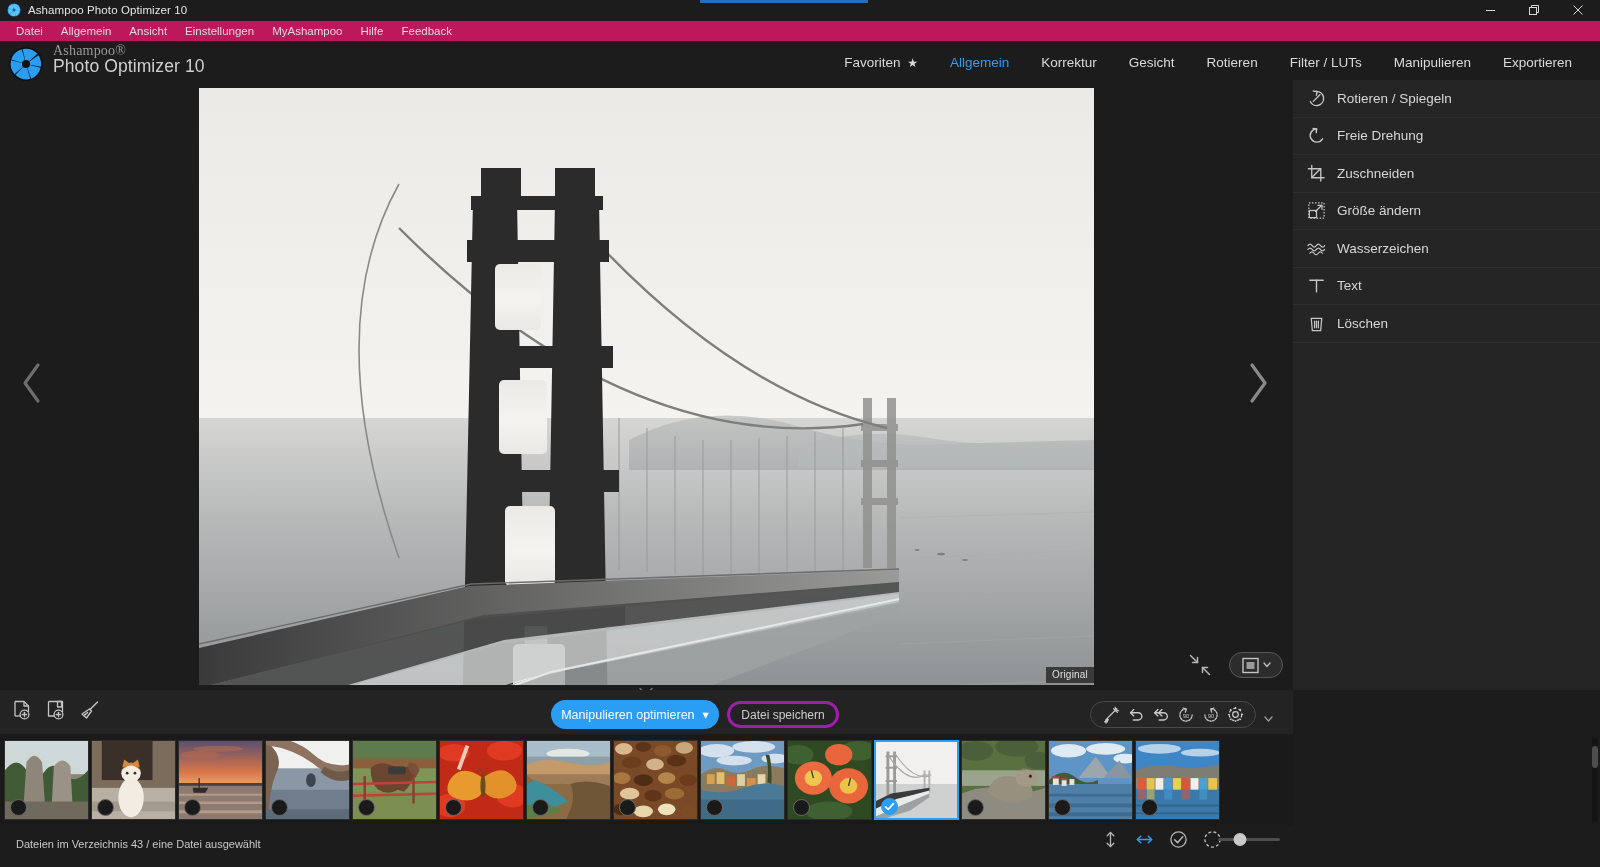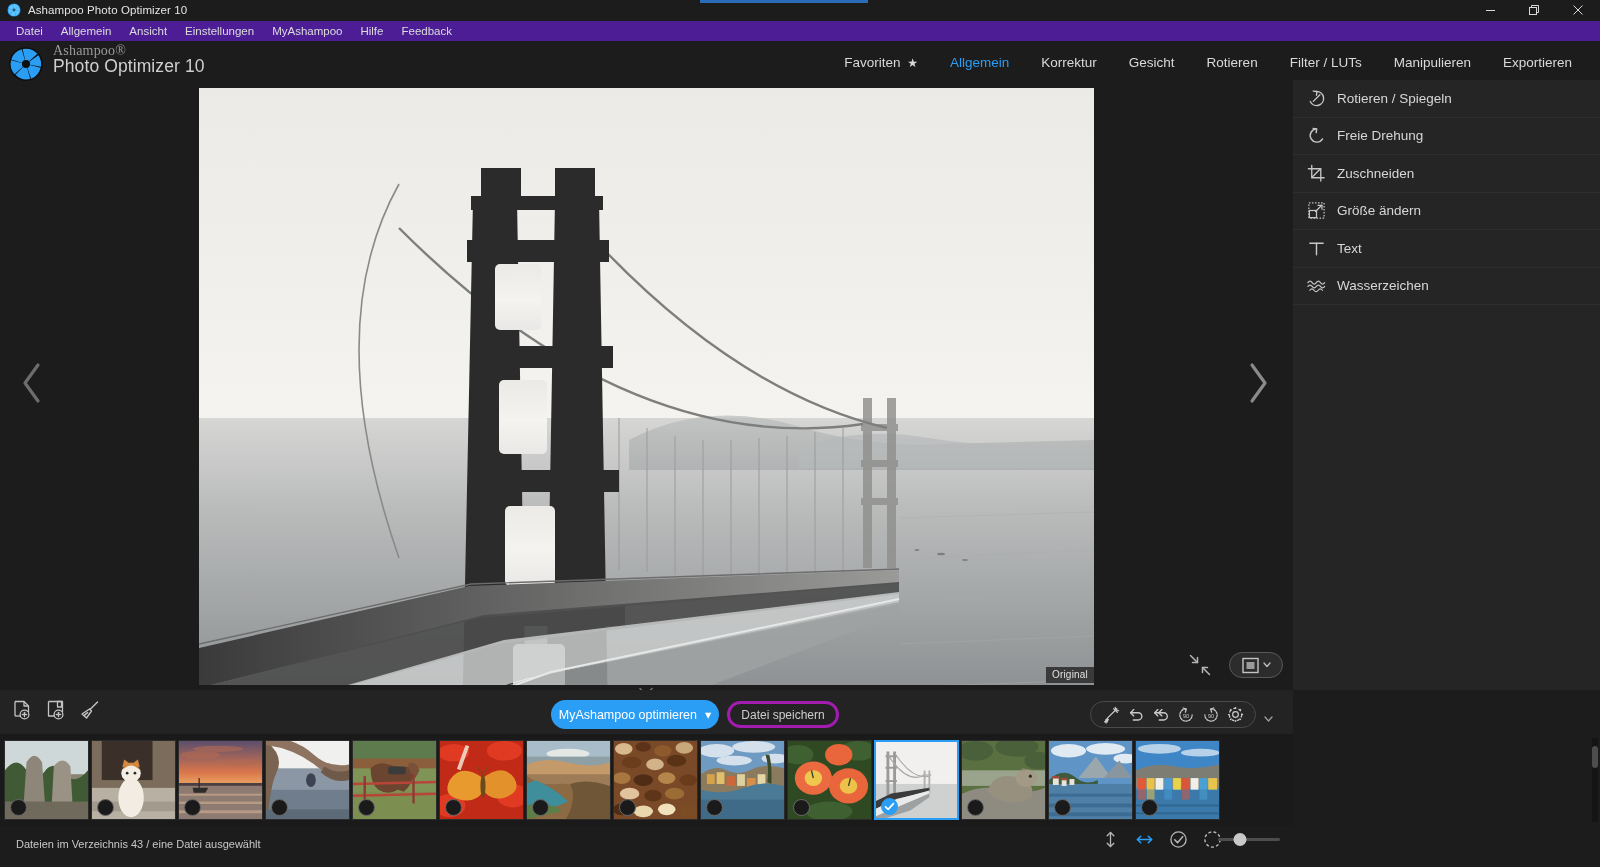--- a/index.html
+++ b/index.html
@@ -22,21 +22,21 @@
   .tb-ctrls{ position:absolute; right:0; top:0; height:20px; display:flex; }
   .tb-btn{ width:44px; height:20px; display:flex; align-items:center; justify-content:center; }
   .tb-btn svg{ display:block; }
   .tb-accent{
     position:absolute; left:700px; top:0; width:168px; height:3px; background:#2b6cb8;
   }
 
   
   .menubar{
     position:absolute; top:21px; left:0; width:1600px; height:20px;
-    background:#4c1d95; display:flex; align-items:center; padding-left:7px;
+    background:#be185d; display:flex; align-items:center; padding-left:7px;
   }
   .menubar .mi{ font-size:11.5px; color:#dcdcdc; padding:0 9px; line-height:20px; }
 
   
   .header{
     position:absolute; top:41px; left:0; width:1600px; height:44px; background:#1c1c1c;
   }
   .brand{ position:absolute; left:8px; top:3px; display:flex; align-items:flex-start; }
   .brand-mark{ width:36px; height:36px; margin-top:2px; }
   .brand-txt{ margin-left:9px; padding-top:1px; }
@@ -465,43 +465,56 @@
           <rect x="2.5" y="10" width="7.5" height="7.5" fill="none" stroke="#c6c6c6" stroke-width="1.3"></rect>
           <line x1="9" y1="11" x2="15.5" y2="4.5" stroke="#c6c6c6" stroke-width="1.3" stroke-linecap="round"></line>
           <polyline points="11.5,4.5 15.8,4.5 15.8,8.8" fill="none" stroke="#c6c6c6" stroke-width="1.3" stroke-linecap="round" stroke-linejoin="round"></polyline>
         </svg>
       </span>
       <span class="rp-lbl">Größe ändern</span>
     </div>
 
     <div class="rp-item">
       <span class="rp-ico">
-        <svg width="19" height="19" viewBox="0 0 20 20">
-          <g fill="none" stroke="#c6c6c6" stroke-width="1.5" stroke-linecap="round">
-            <line x1="3" y1="4.5" x2="17" y2="4.5"></line>
-            <line x1="10" y1="4.5" x2="10" y2="16.5"></line>
-          </g>
-        </svg>
-      </span>
-      <span class="rp-lbl">Text</span>
-    </div>
-
-    <div class="rp-item">
-      <span class="rp-ico">
         <svg width="21" height="19" viewBox="0 0 22 20">
           <g fill="none" stroke="#c6c6c6" stroke-width="1.3" stroke-linecap="round">
             <path d="M2 7 q2.2 -3 4.4 0 q2.2 3 4.4 0 q2.2 -3 4.4 0 q2.2 3 4.4 0"></path>
             <path d="M2 11 q2.2 -3 4.4 0 q2.2 3 4.4 0 q2.2 -3 4.4 0 q2.2 3 4.4 0"></path>
             <path d="M4 15 q2.2 -3 4.4 0 q2.2 3 4.4 0 q2.2 -3 4.4 0"></path>
           </g>
         </svg>
       </span>
       <span class="rp-lbl">Wasserzeichen</span>
     </div>
 
+    <div class="rp-item">
+      <span class="rp-ico">
+        <svg width="19" height="19" viewBox="0 0 20 20">
+          <g fill="none" stroke="#c6c6c6" stroke-width="1.5" stroke-linecap="round">
+            <line x1="3" y1="4.5" x2="17" y2="4.5"></line>
+            <line x1="10" y1="4.5" x2="10" y2="16.5"></line>
+          </g>
+        </svg>
+      </span>
+      <span class="rp-lbl">Text</span>
+    </div>
+
+    <div class="rp-item">
+      <span class="rp-ico">
+        <svg width="19" height="19" viewBox="0 0 20 20">
+          <g fill="none" stroke="#c6c6c6" stroke-width="1.3" stroke-linecap="round">
+            <path d="M4.5 4.5 H15.5 L14.4 17.5 H5.6 Z"></path>
+            <line x1="8" y1="7.5" x2="8" y2="14.5"></line>
+            <line x1="10" y1="7.5" x2="10" y2="14.5"></line>
+            <line x1="12" y1="7.5" x2="12" y2="14.5"></line>
+          </g>
+        </svg>
+      </span>
+      <span class="rp-lbl">Löschen</span>
+    </div>
   </div>
 
   <div class="actionbar">
     <div class="ab-left">
       <div class="ab-ic">
         <svg width="22" height="22" viewBox="0 0 22 22">
           <g fill="none" stroke="#c3c3c3" stroke-width="1.3" stroke-linejoin="round">
             <path d="M4 2.5 H13 L17.5 7 V13"></path>
             <path d="M4 2.5 V17"></path>
             <path d="M4 17 H10"></path>
@@ -534,21 +547,21 @@
             <line x1="18.5" y1="3" x2="11" y2="10.5"></line>
             <path d="M10.5 10 L3 15 L7.5 19 L12.5 12 Z"></path>
             <line x1="5.2" y1="16.4" x2="8.6" y2="13.6"></line>
           </g>
         </svg>
       </div>
     </div>
   </div>
 
   <div class="btn-primary">
-    <span>MyAshampoo optimieren</span>
+    <span>Manipulieren optimieren</span>
     <span class="cv">▾</span>
   </div>
   <div class="btn-outline">Datei speichern</div>
 
   <div class="edit-pill">
     <span class="ep">
       <svg width="18" height="18" viewBox="0 0 20 20">
         <g fill="none" stroke="#c9c9c9" stroke-width="1.4" stroke-linecap="round">
           <line x1="16.5" y1="3" x2="6" y2="13.5"></line>
           <line x1="13" y1="3" x2="17" y2="7"></line>

